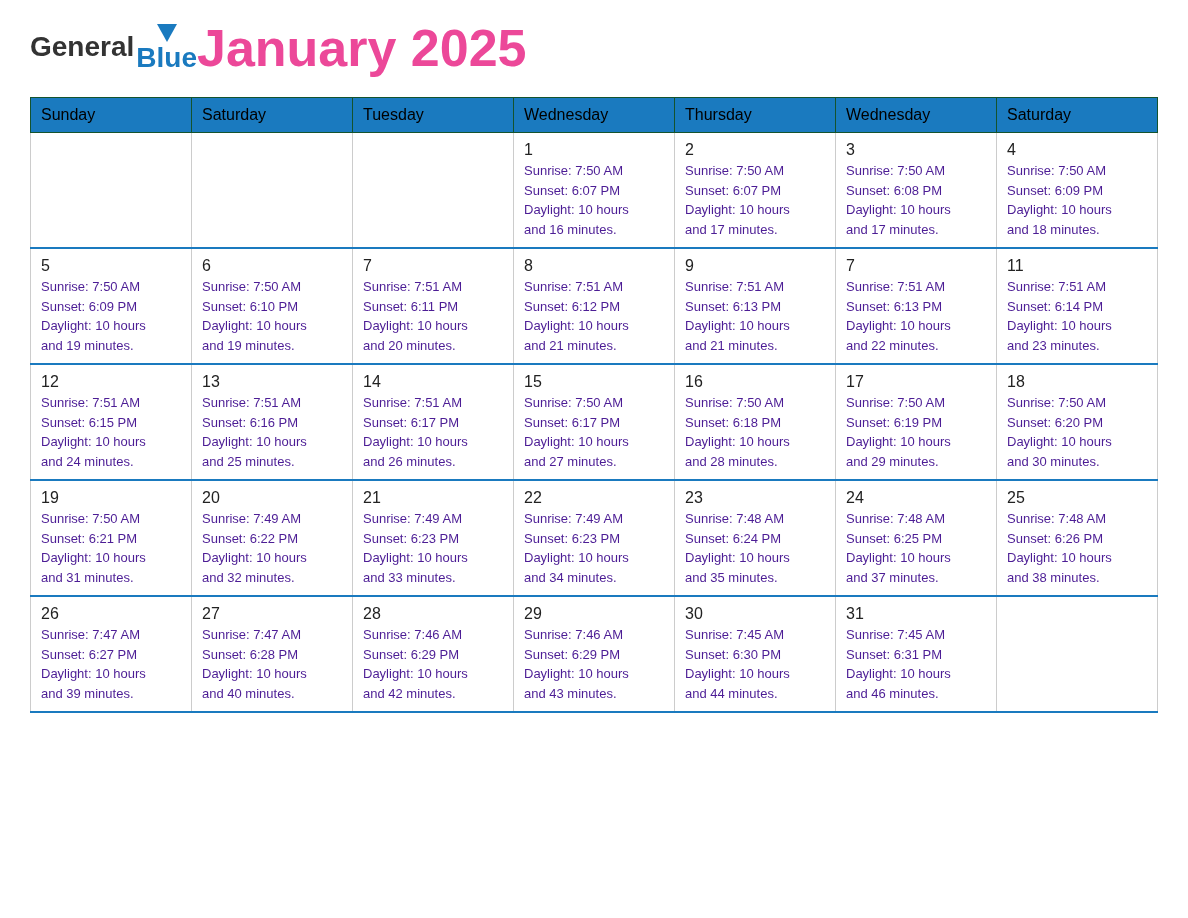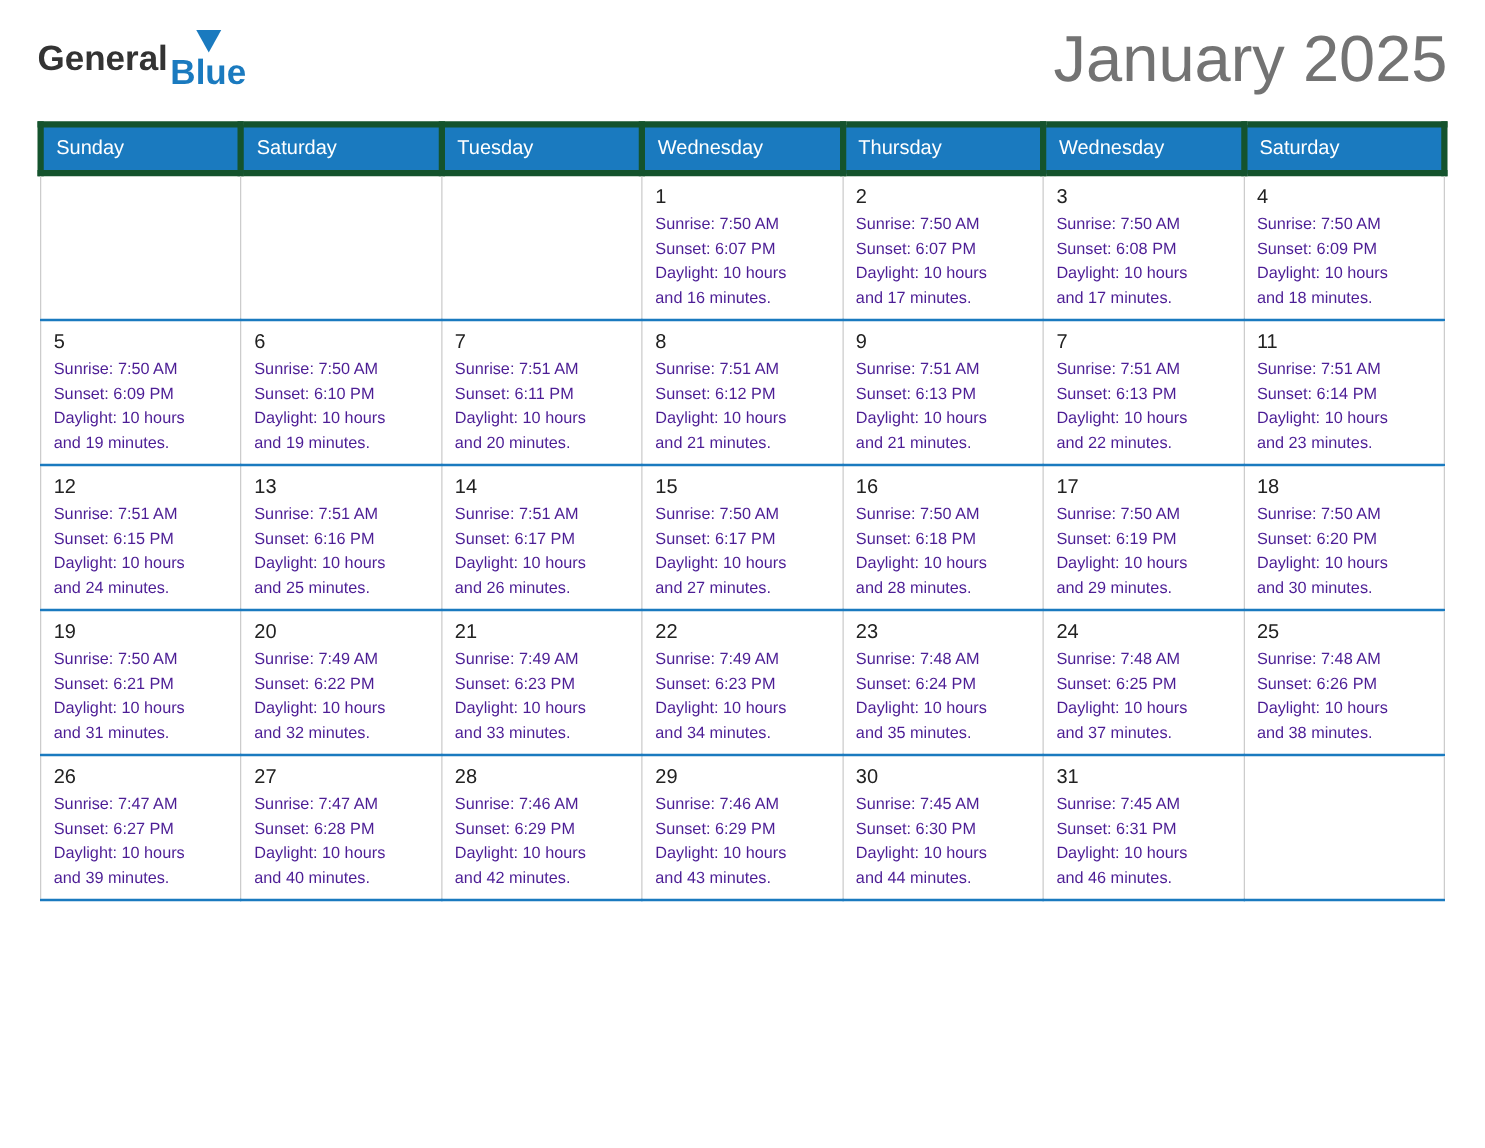--- a/index.html
+++ b/index.html
@@ -5,21 +5,21 @@
     * { margin: 0; padding: 0; box-sizing: border-box; }
     body {
       font-family: Arial, sans-serif;
       background: #fff;
       width: 1188px;
       min-height: 918px;
       padding: 20px 30px;
     }
     .header {
       display: flex;
-      justify-content: space-between;
+      justify-content: flex-start;
       align-items: flex-start;
       margin-bottom: 20px;
     }
     .logo {
       display: flex;
       flex-direction: column;
     }
     .logo-top {
       display: flex;
       align-items: center;
@@ -47,41 +47,41 @@
       border-right: 10px solid transparent;
       border-top: 18px solid #1a7abf;
       margin-left: 2px;
       margin-top: 4px;
     }
     .title-block {
       text-align: right;
     }
     .calendar-title {
       font-size: 52px;
-      font-weight: normal;
-      color: #737373;
+      font-weight: bold;
+      color: #ec4899;
       line-height: 1.1;
     }
     .calendar-subtitle {
       font-size: 22px;
       color: #555;
       margin-top: 4px;
     }
     table {
       width: 100%;
       border-collapse: collapse;
     }
     thead tr th {
       background-color: #1a7abf;
-      color: #ffffff;
+      color: #000000;
       padding: 8px 10px;
       font-size: 16px;
       font-weight: normal;
       text-align: left;
-      border: 5px solid #14532d;
+      border: 1px solid #14532d;
     }
     tbody tr td {
       vertical-align: top;
       padding: 8px 10px;
       border: 1px solid #ccc;
       width: 14.28%;
       min-height: 90px;
       font-size: 13px;
       color: #333;
     }

